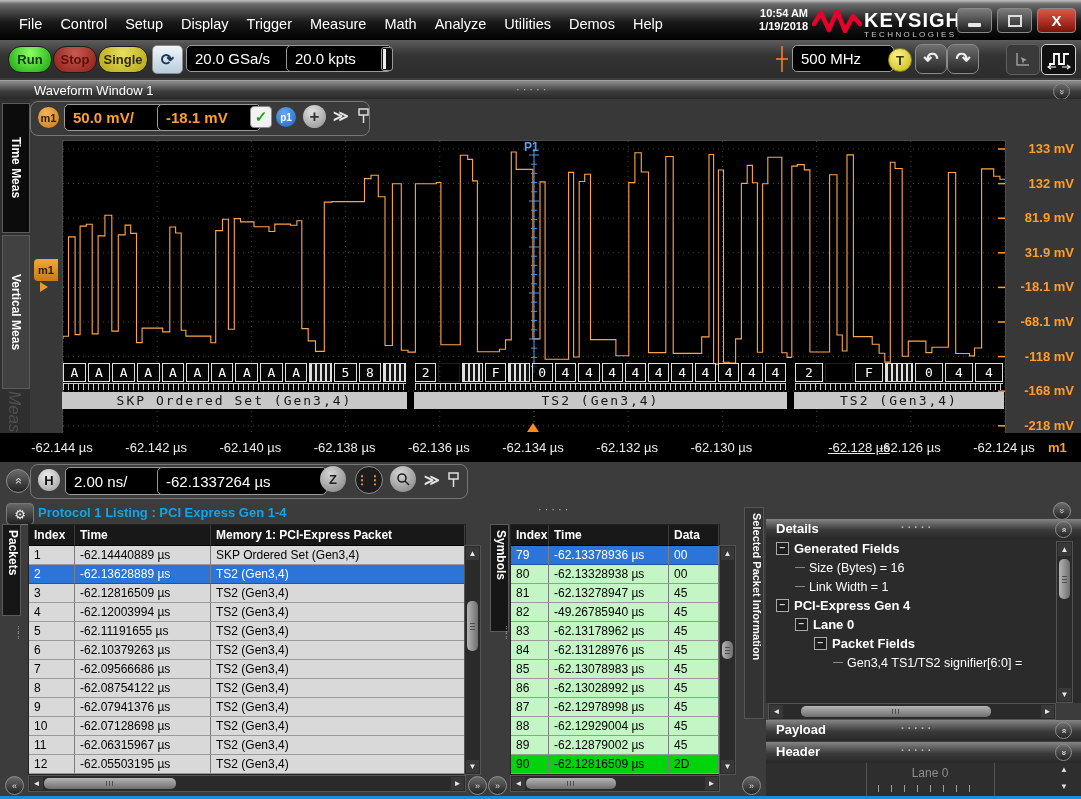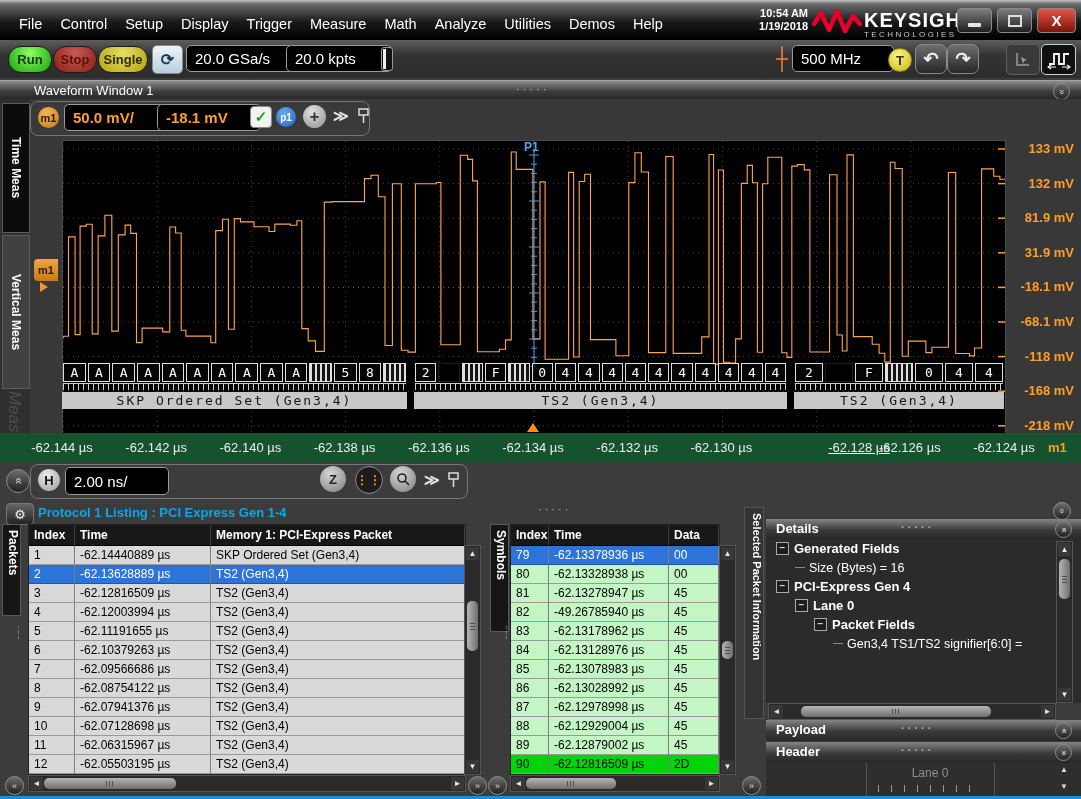--- a/index.html
+++ b/index.html
@@ -65,21 +65,21 @@
     font:13px "DejaVu Sans Mono",monospace;display:flex;align-items:center;justify-content:center;}
   .sym.stripes{background:repeating-linear-gradient(90deg,#e0e0e0 0 2px,#141414 2px 5px);}
   .sym.blank{border-color:rgba(255,255,255,.12);background:transparent;}
   .ruler{height:6px;margin:1px 1px 0;border-top:1px solid #cfcfcf;
     background:repeating-linear-gradient(90deg,#cfcfcf 0 1px,transparent 1px 5px);}
   .seglabel{height:17px;margin-top:2px;background:#c8c8c8;color:#151515;
     font:13px "DejaVu Sans Mono",monospace;letter-spacing:2px;display:flex;align-items:center;justify-content:center;
     white-space:nowrap;overflow:hidden;}
 
   
-  .xaxis{position:absolute;left:0;top:433px;width:1081px;height:46px;background:#14532d;}
+  .xaxis{position:absolute;left:0;top:433px;width:1081px;height:46px;background:#000000;}
   .xlab{position:absolute;top:7px;transform:translateX(-50%);color:#eee;font-size:13px;white-space:nowrap;}
   .xchan{position:absolute;left:1048px;top:7px;color:#ff9e2c;font-size:13px;font-weight:bold;}
 
   
   .hbar{position:absolute;left:0;top:462px;width:1081px;height:38px;background:#3c3c3c;}
   .hbox{position:absolute;left:30px;top:2px;width:436px;height:33px;border:1px solid #777;border-radius:8px;}
   .circlebtn{position:absolute;border-radius:50%;background:linear-gradient(#6b6b6b,#222);
     border:1px solid #8d8d8d;color:#ddd;display:flex;align-items:center;justify-content:center;}
 
   
@@ -358,20 +358,21 @@
     <div class="xchan">m1</div>
   </div>
 
   <div class="hbar">
     <div class="circlebtn" style="left:6px;top:7px;width:22px;height:22px;font-size:12px;">
         <span style="transform:rotate(-90deg);">»</span>
       </div>
     <div class="hbox"></div>
     <div class="badge" style="left:38px;top:7px;width:22px;height:22px;background:radial-gradient(circle at 40% 30%,#ececec,#9a9a9a);color:#111;font-size:13px;">H</div>
     <div class="field" style="left:65px;top:5px;width:86px;height:26px;">2.00 ns/</div>
+    <div class="field" style="left:157px;top:5px;width:152px;height:26px;">-62.1337264 µs</div>
     <div class="badge" style="left:320px;top:4px;width:26px;height:26px;background:radial-gradient(circle at 40% 30%,#d6d6d6,#7e7e7e);color:#222;font-size:13px;">Z</div>
     <div class="badge" style="left:355px;top:4px;width:26px;height:26px;background:#1c1c1c;border:1px solid #8d8d8d;color:#ff9e2c;font-size:12px;letter-spacing:1px;">⋮⋮</div>
     <div class="badge" style="left:390px;top:4px;width:26px;height:26px;background:radial-gradient(circle at 40% 30%,#d6d6d6,#7e7e7e);">
       <svg width="14" height="14">
           <circle cx="6" cy="6" r="4" fill="none" stroke="#222" stroke-width="1.6"></circle>
           <line x1="9" y1="9" x2="13" y2="13" stroke="#222" stroke-width="1.6"></line>
         </svg>
     </div>
     <div class="abs" style="left:424px;top:9px;color:#e8e8e8;font-size:15px;font-weight:bold;">≫</div>
     <svg class="abs" style="left:447px;top:9px;" width="13" height="17">
@@ -560,20 +561,24 @@
         </div>
     </div>
     <div class="treearea" style="left:766px;top:39px;width:315px;height:164px;" id="details-tree">
         <div class="dt-row bold" style="padding-left: 10px;">
           <span class="expander">−</span>
           <span>Generated Fields</span>
         </div>
         <div class="dt-row" style="padding-left: 29px;">
           <span class="leafdash"></span>
           <span>Size (Bytes) = 16</span>
+        </div>
+        <div class="dt-row" style="padding-left: 29px;">
+          <span class="leafdash"></span>
+          <span>Link Width = 1</span>
         </div>
         <div class="dt-row bold" style="padding-left: 10px;">
           <span class="expander">−</span>
           <span>PCI-Express Gen 4</span>
         </div>
         <div class="dt-row bold" style="padding-left: 29px;">
           <span class="expander">−</span>
           <span>Lane 0</span>
         </div>
         <div class="dt-row bold" style="padding-left: 48px;">

